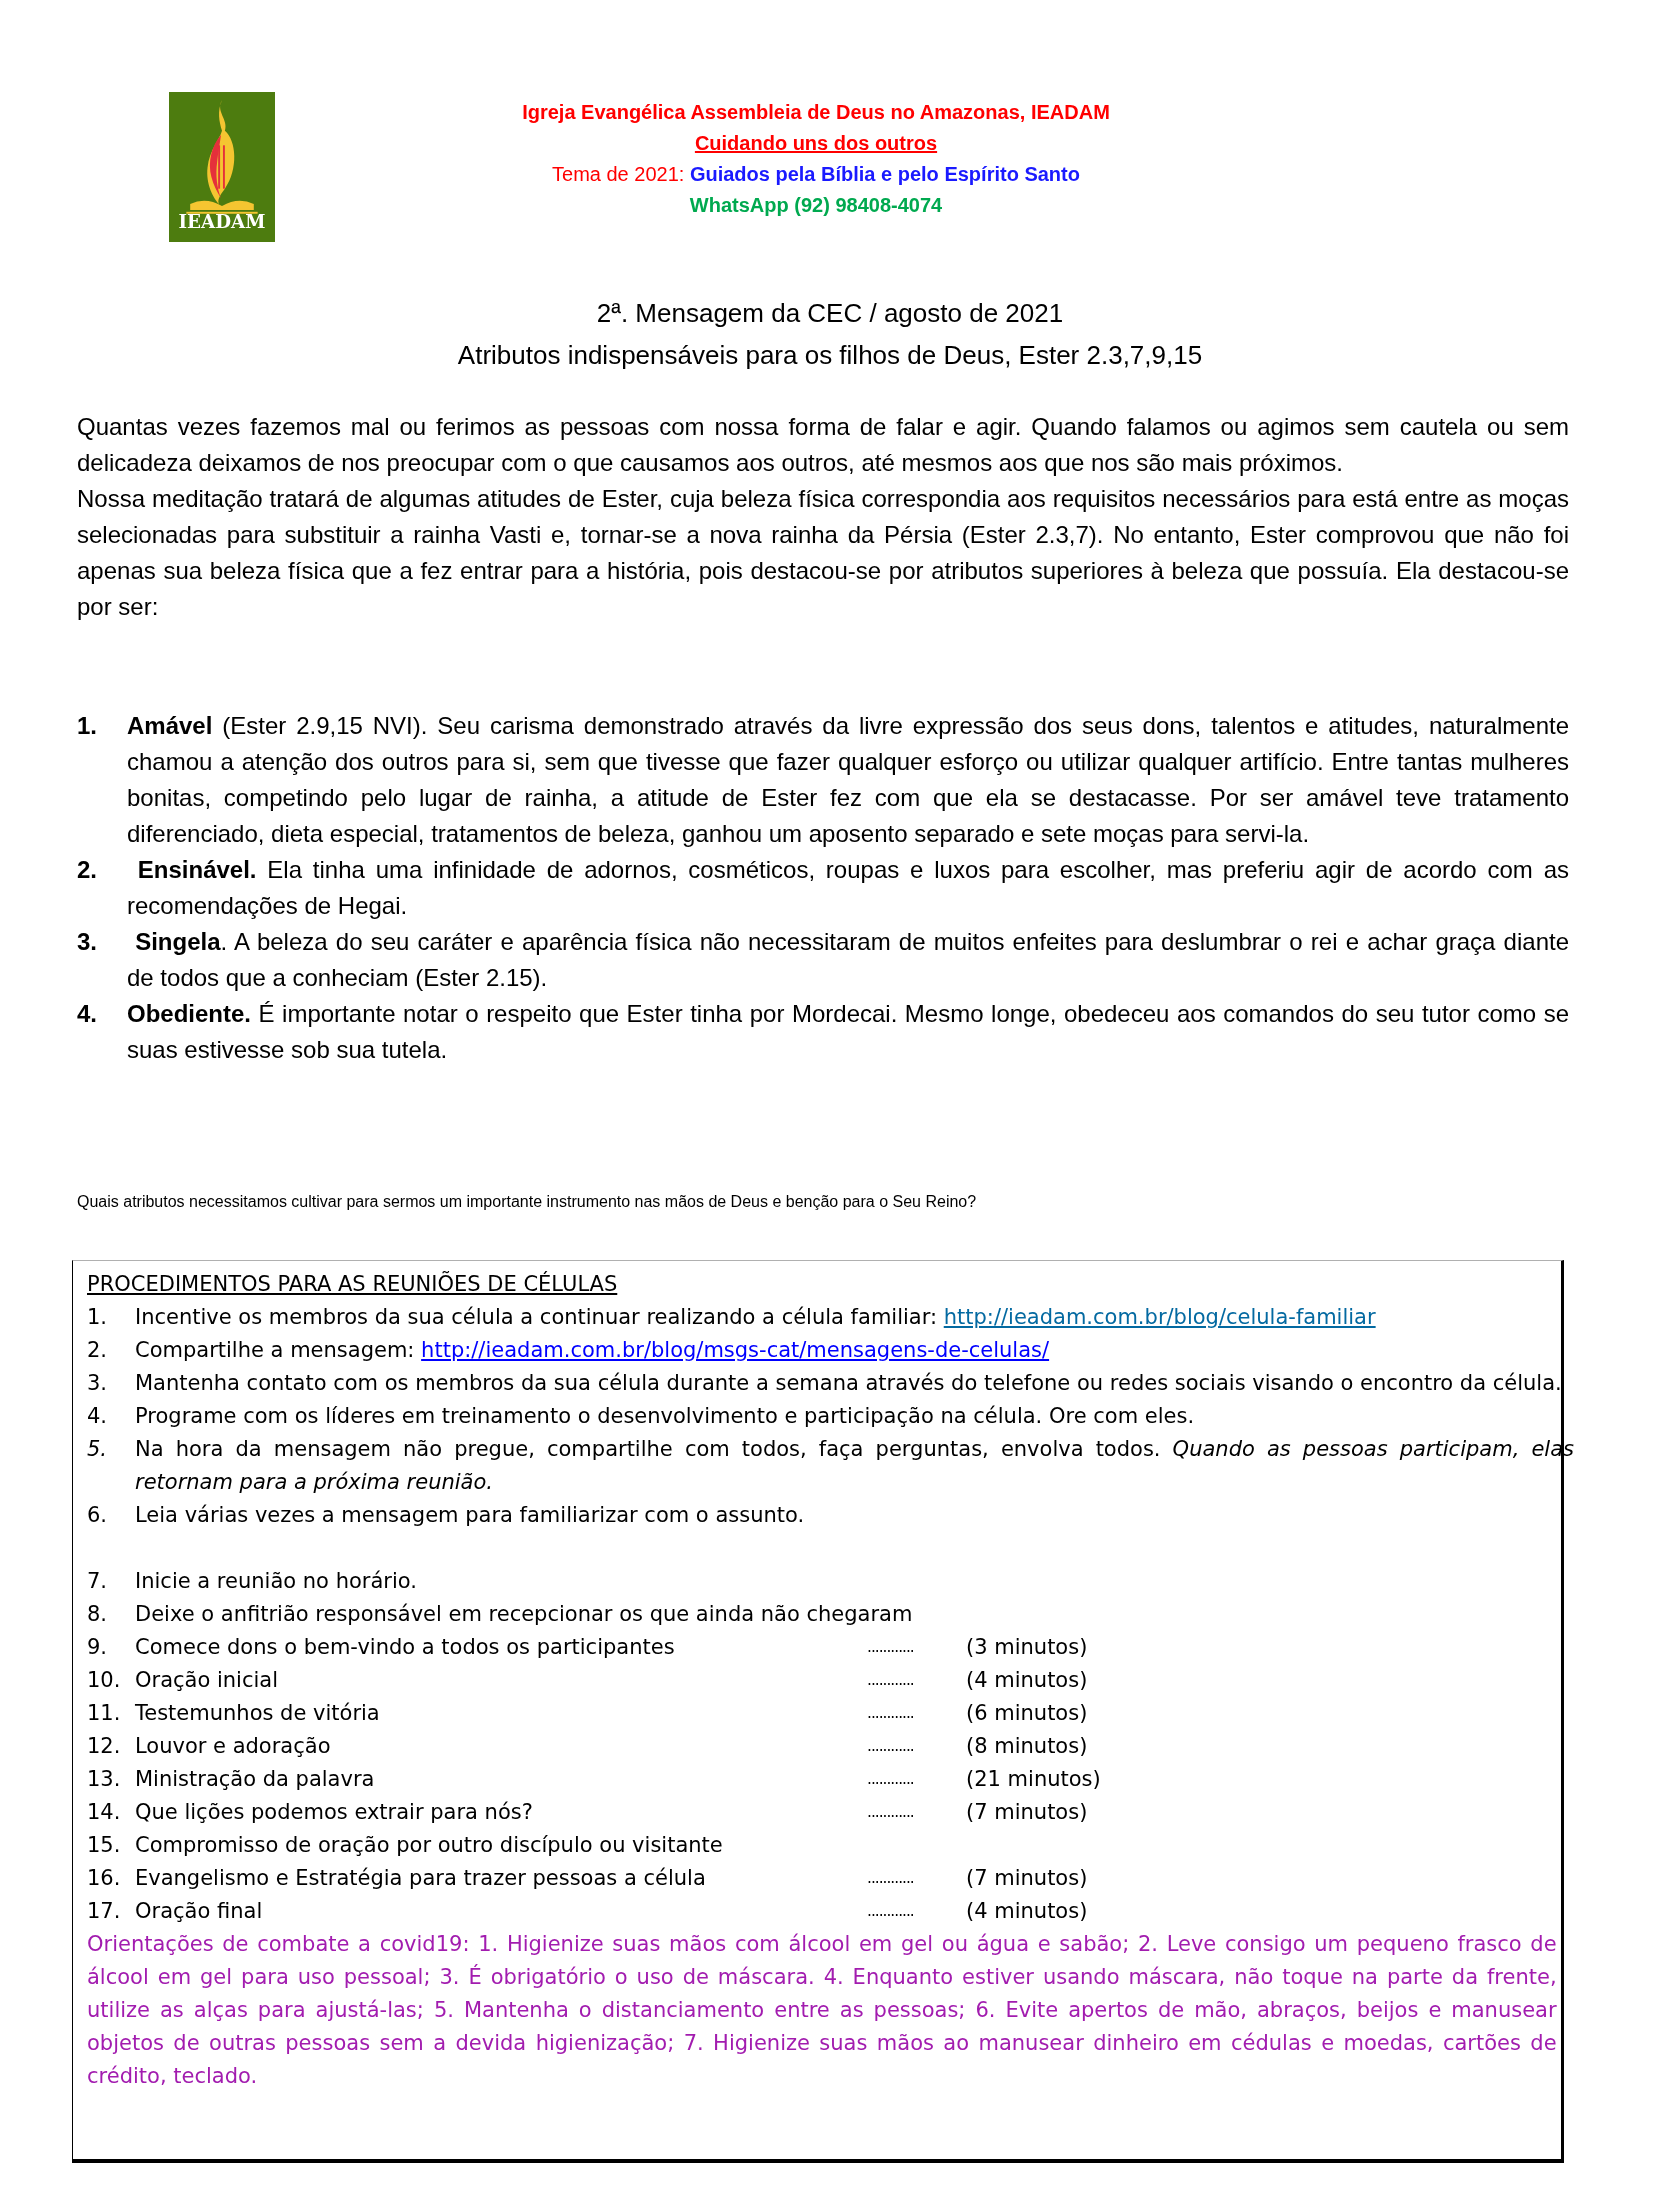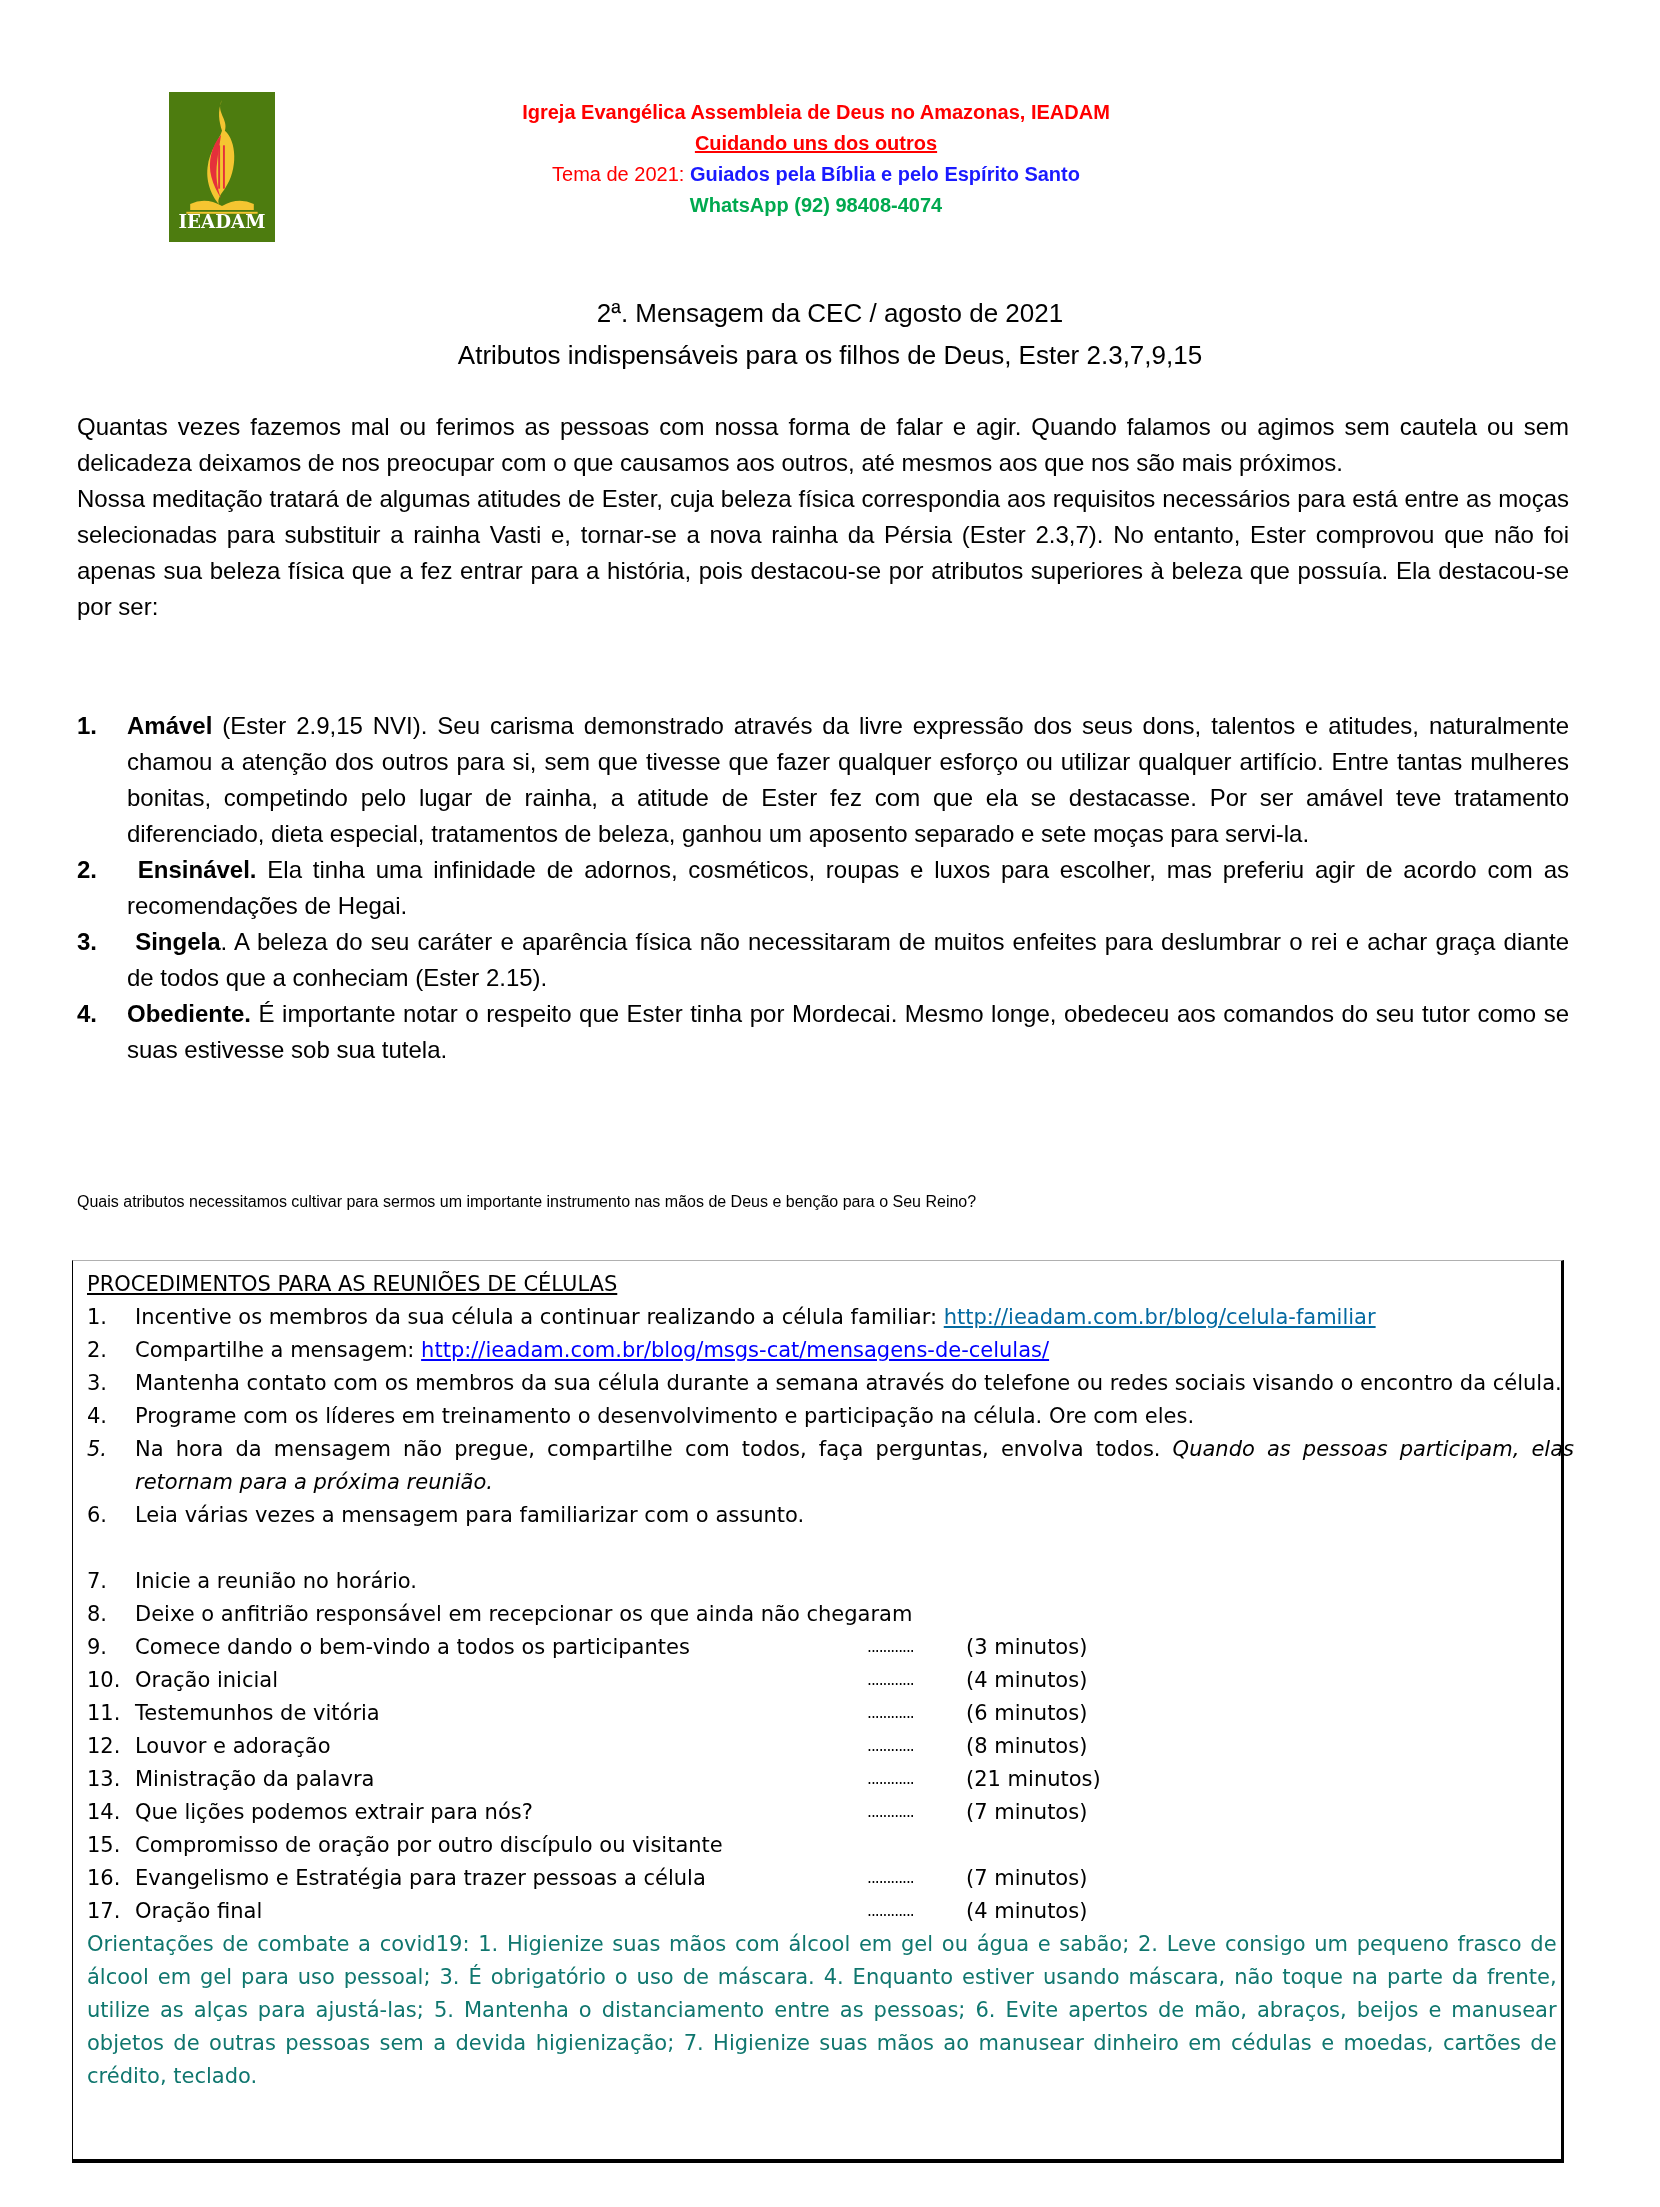--- a/index.html
+++ b/index.html
@@ -42,21 +42,21 @@
   .proc-list a.l1 { color: #0369a1; text-decoration: underline; }
   .proc-list a.l2 { color: #0000ff; text-decoration: underline; }
   .proc-list .it { font-style: italic; }
   .gap { height: 33px; }
   .sched { margin: 0; padding: 0; list-style: none; }
   .sched li { position: relative; height: 33px; white-space: nowrap; }
   .sched .n { position: absolute; left: 0; }
   .sched .t { position: absolute; left: 48px; }
   .sched .dots { position: absolute; left: 780px; letter-spacing: -1px; font-size: 15.4px; }
   .sched .dur { position: absolute; left: 879px; }
-  .covid { color: #0f766e; text-align: justify; padding-right: 17.4px; }
+  .covid { color: #a21caf; text-align: justify; padding-right: 17.4px; }
 </style>
 </head>
 <body>
 
 <div class="page">
 
   <div class="logo">
     <svg width="106" height="150" viewBox="0 0 110 155">
       <path d="M55 8 C48 20 62 28 58 40 C70 50 72 80 58 100 C52 108 50 112 52 116 C46 110 38 95 40 78 C42 60 52 50 55 40 C52 30 50 20 55 8 Z" fill="#f5c531"></path>
       <path d="M54 44 C44 56 40 72 44 88 C46 96 50 104 54 110 C50 100 48 86 50 72 C51 62 53 52 54 44 Z" fill="#e5303b"></path>
@@ -136,21 +136,21 @@
           <span class="dur"></span>
         </li>
       <li>
           <span class="n">8.</span>
           <span class="t">Deixe o anfitrião responsável em recepcionar os que ainda não chegaram</span>
           <span class="dots"></span>
           <span class="dur"></span>
         </li>
       <li>
           <span class="n">9.</span>
-          <span class="t">Comece dando o bem-vindo a todos os participantes</span>
+          <span class="t">Comece dons o bem-vindo a todos os participantes</span>
           <span class="dots">............</span>
           <span class="dur">(3 minutos)</span>
         </li>
       <li>
           <span class="n">10.</span>
           <span class="t">Oração inicial</span>
           <span class="dots">............</span>
           <span class="dur">(4 minutos)</span>
         </li>
       <li>

